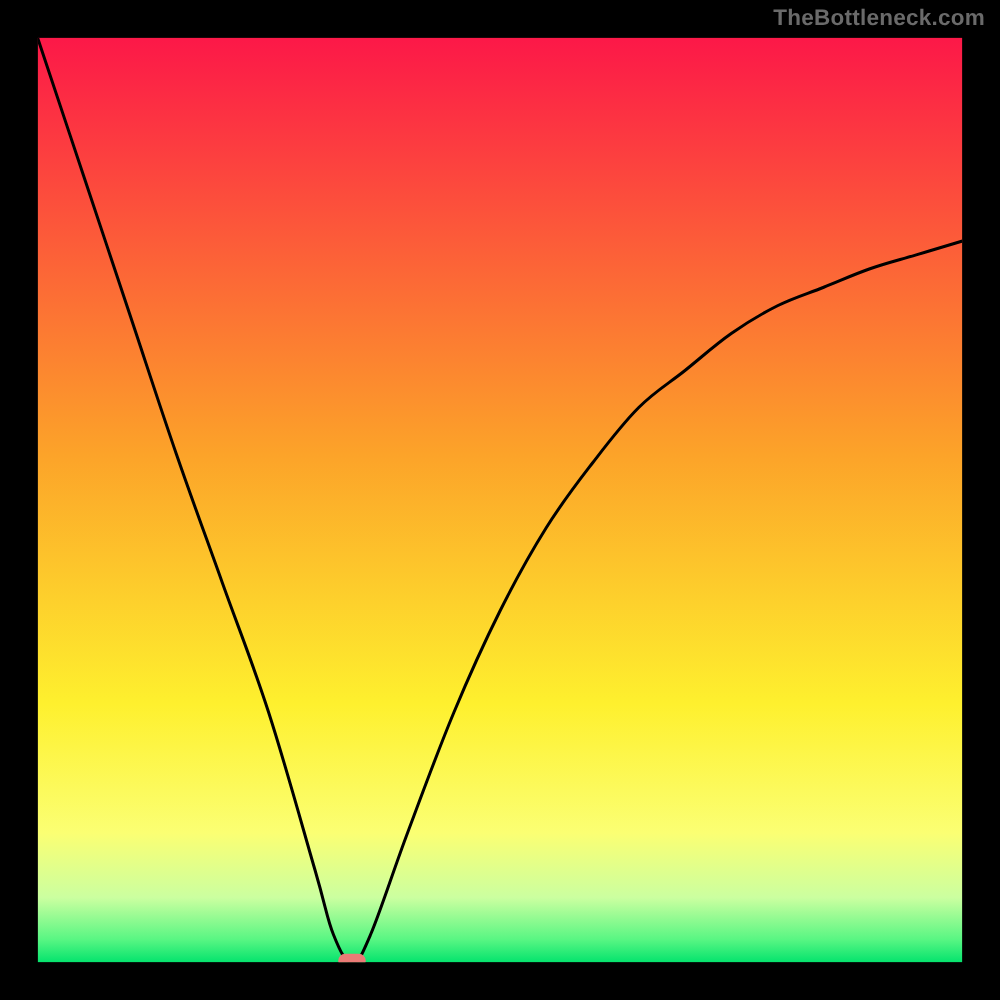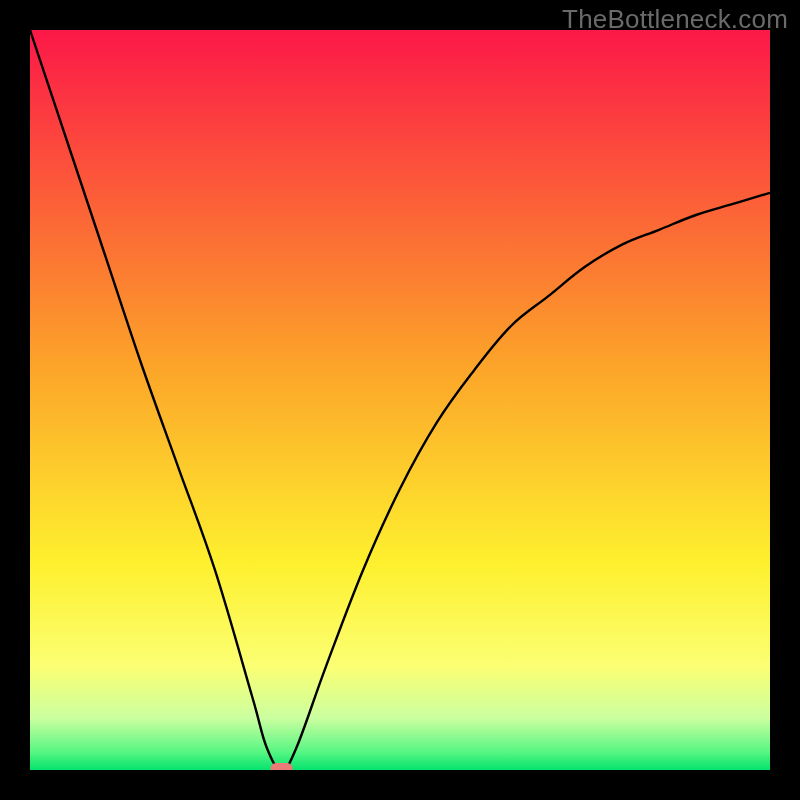--- a/index.html
+++ b/index.html
@@ -15,22 +15,22 @@
     width: 800px;
     height: 800px;
     background: #000;
     position: relative;
   }
   .watermark {
     position: absolute;
     top: 4px;
     right: 12px;
     color: #6a6a6a;
-    font-size: 26px;
-    font-weight: 400;
+    font-size: 18px;
+    font-weight: 700;
     z-index: 5;
     letter-spacing: 0.2px;
   }
   .plot {
     position: absolute;
     left: 30px;
     top: 30px;
     width: 740px;
     height: 740px;
     overflow: hidden;

